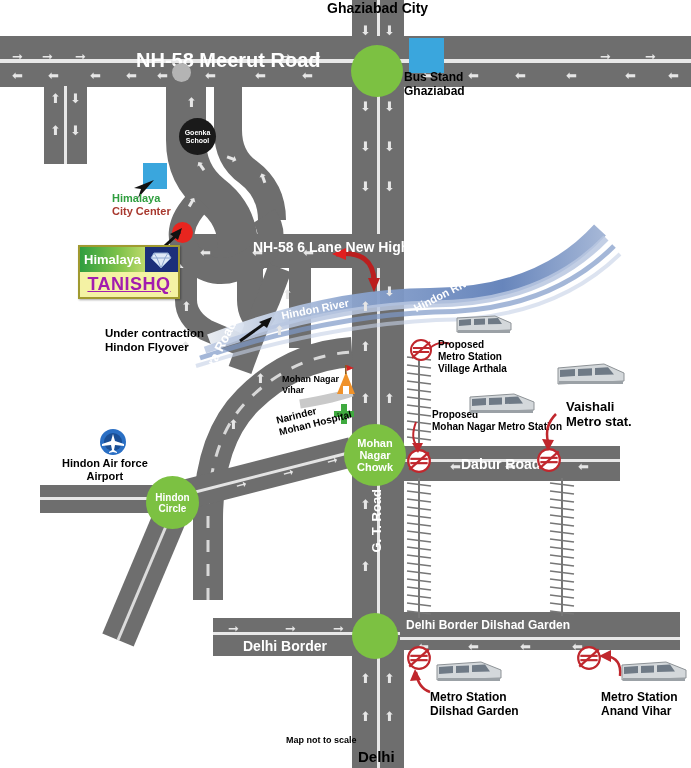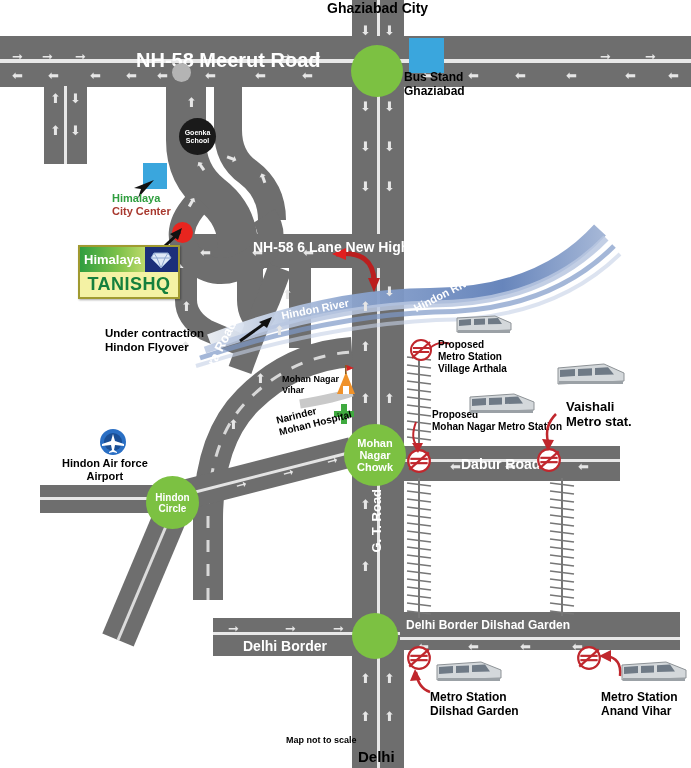--- a/index.html
+++ b/index.html
@@ -30,21 +30,21 @@
   .reddot{position:absolute;border-radius:50%;background:#e8251f;}
   .watermark{position:absolute;color:#eeeeee;font-weight:bold;letter-spacing:6px;
      font-size:46px;user-select:none;}
   .logo{position:absolute;border:2px solid #a09a30;background:#f2f0a0;
         box-shadow:1px 1px 2px rgba(0,0,0,.35);}
   .logo-top{display:flex;height:50%;}
   .logo-him{flex:1;background:linear-gradient(90deg,#2f9e3f 0%,#7fc24a 60%,#bcd96a 100%);
      color:#fff;font-weight:bold;display:flex;align-items:center;padding-left:4px;}
   .logo-dia{width:34%;background:#1b2f7a;display:flex;align-items:center;justify-content:center;}
   .logo-bot{height:50%;background:#f4f2a4;display:flex;align-items:center;justify-content:center;
-     color:#15803d;font-weight:bold;letter-spacing:.5px;}
+     color:#a21caf;font-weight:bold;letter-spacing:.5px;text-decoration:underline;}
   .river{position:absolute;}
   .rail{position:absolute;}
   .metro-mark{position:absolute;}
   .train{position:absolute;}
   .rotlabel{position:absolute;color:#ffffff;font-weight:bold;white-space:nowrap;}
   .hospital-cross{position:absolute;}
   .temple{position:absolute;}
   .airport{position:absolute;}
   .redarrow{position:absolute;}
   .blackarrow{position:absolute;}

